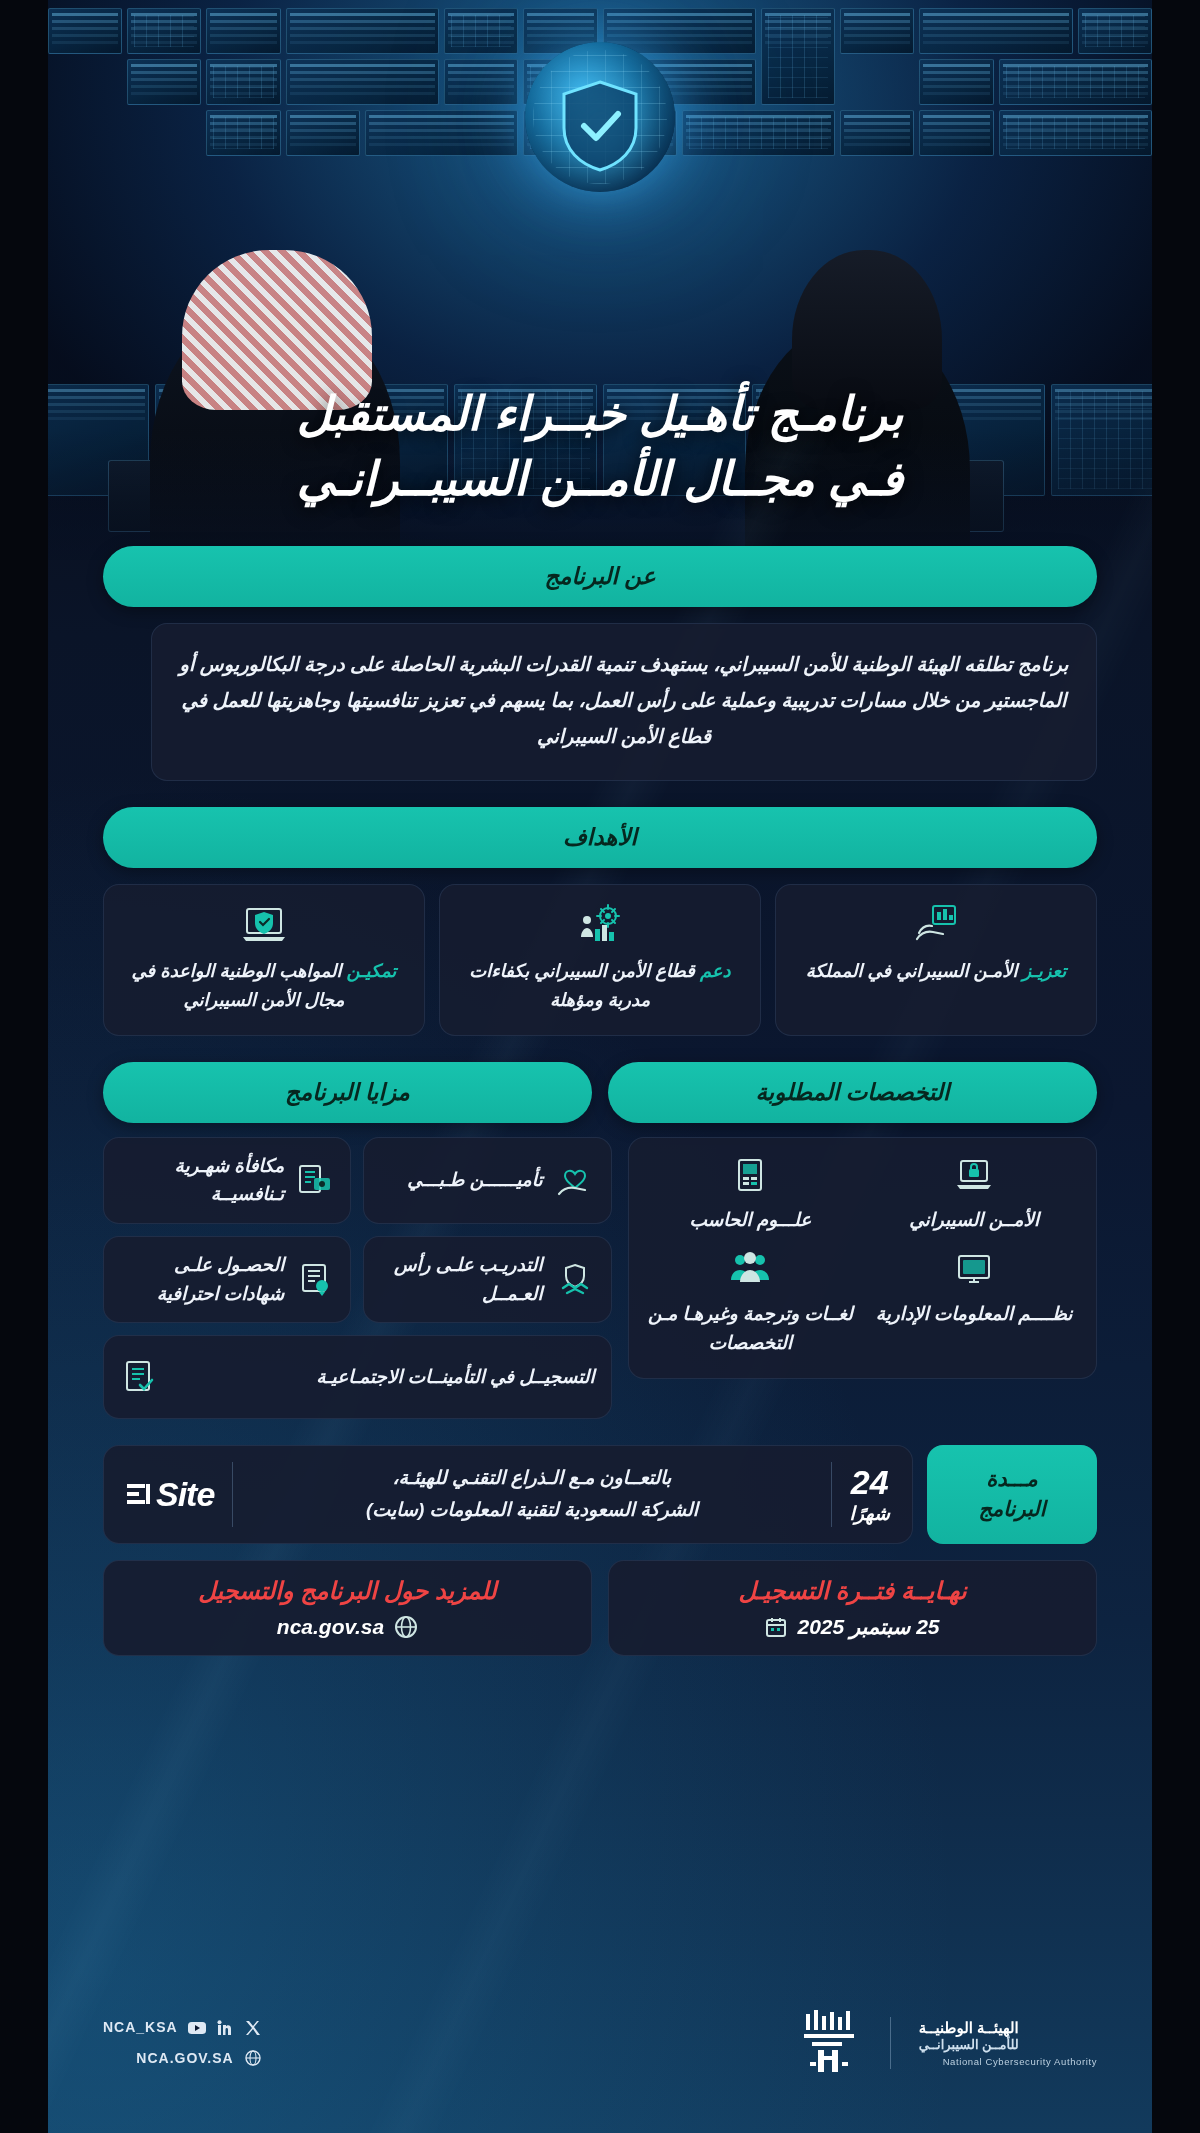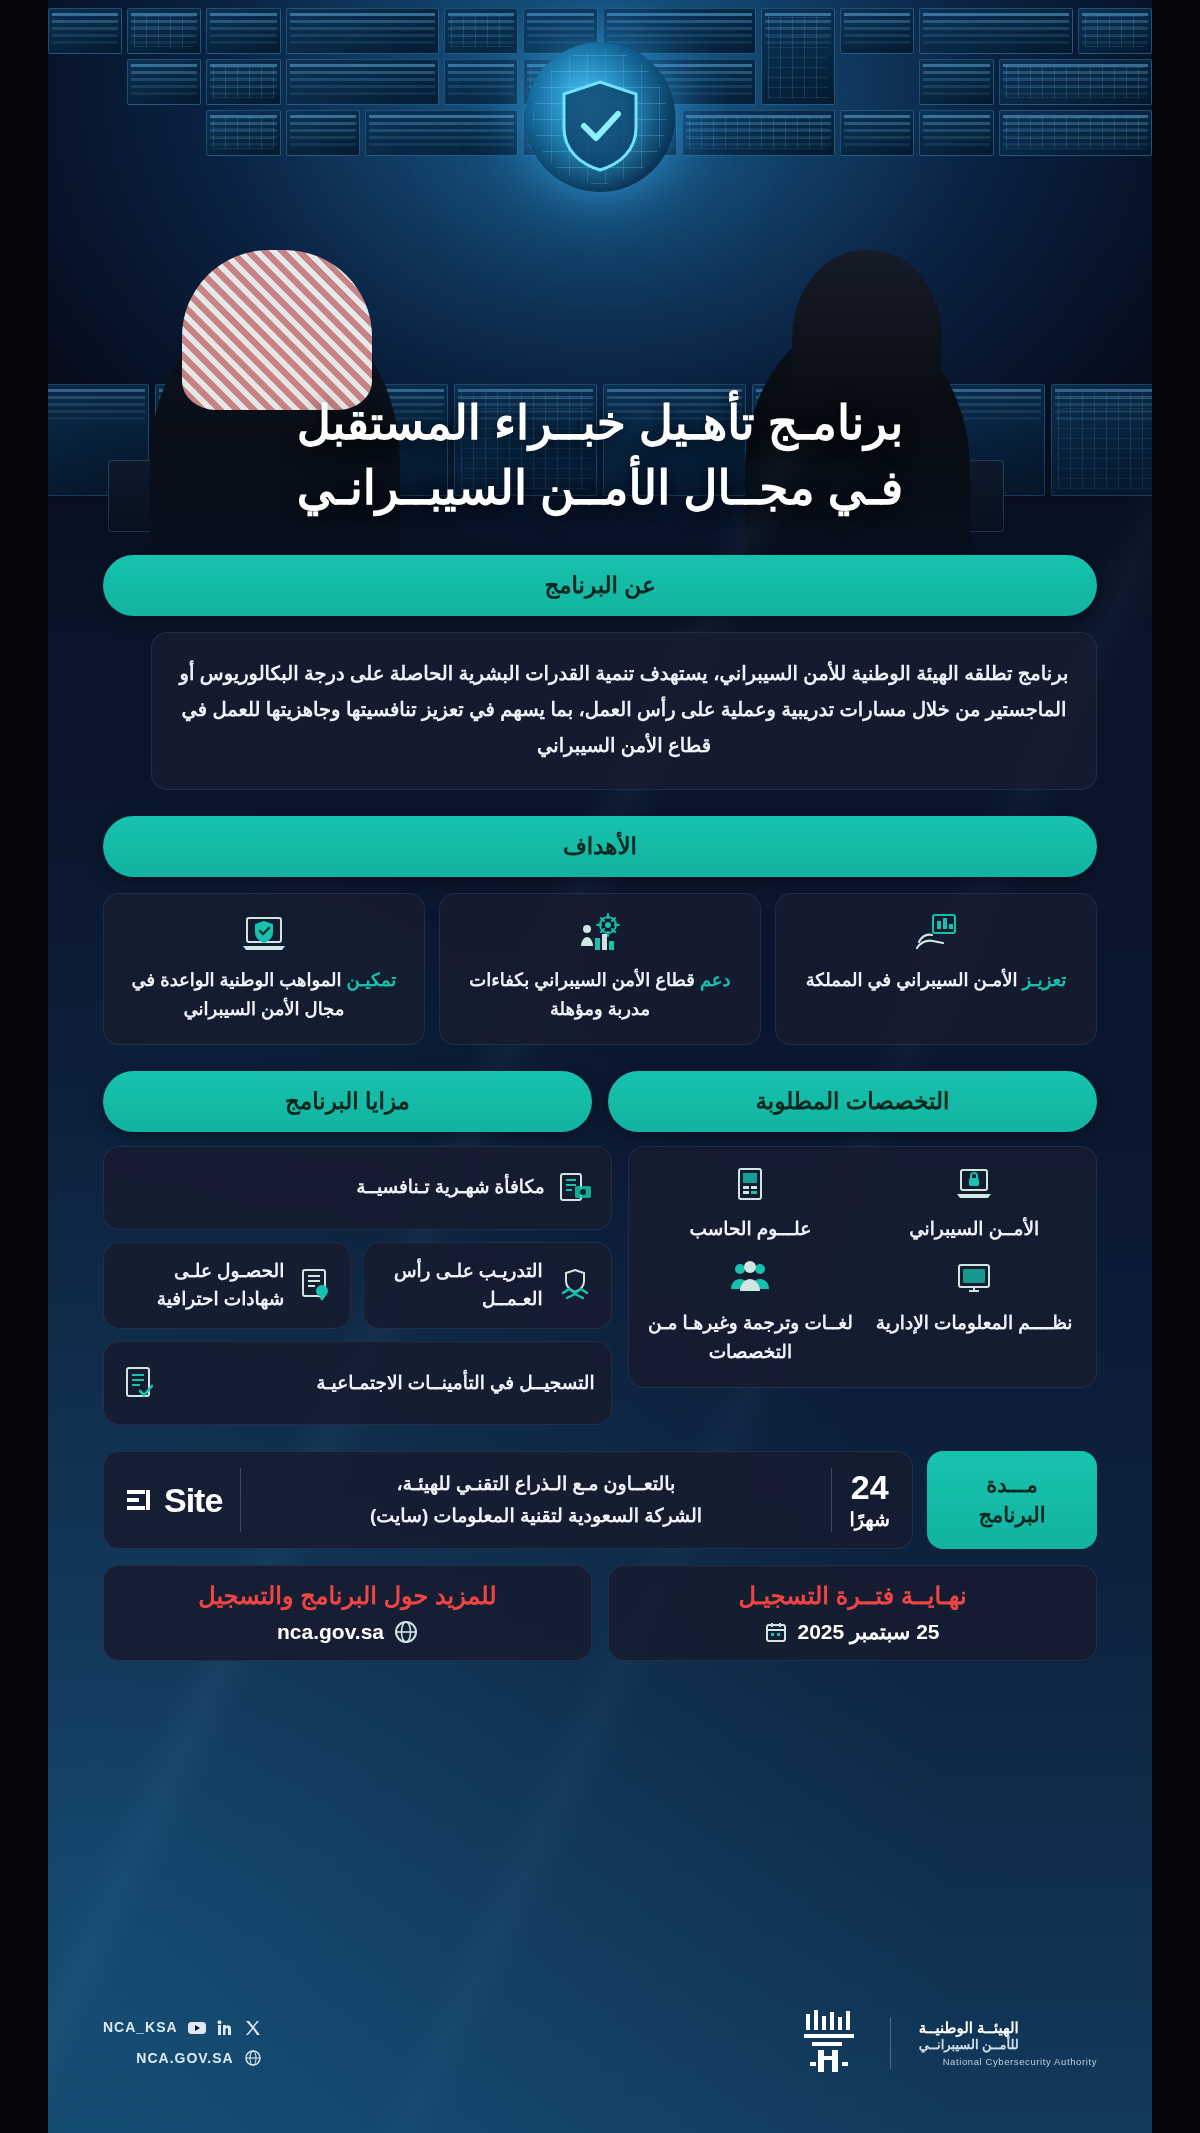--- a/index.html
+++ b/index.html
@@ -128,21 +128,21 @@
   .diag {
     position: absolute; inset: 0; overflow: hidden; opacity: .20;
     background:
       linear-gradient(115deg, transparent 38%, rgba(150,220,255,.22) 40%, transparent 42%),
       linear-gradient(115deg, transparent 58%, rgba(150,220,255,.16) 60%, transparent 62%);
   }
 
   
   .content {
     position: absolute; left: 48px; right: 48px; top: 0; bottom: 0;
-    z-index: 20; padding: 9px 55px;
+    z-index: 20; padding: 0 55px; font-style: italic;
   }
 
   h1.title {
     margin-top: 382px;
     color: #fff;
     font-size: 47px;
     font-weight: bold;
     text-align: center;
     line-height: 1.38;
     letter-spacing: 1px;
@@ -232,21 +232,21 @@
     border: 1px solid rgba(90,130,180,.18);
     border-radius: 16px;
     display: flex; align-items: center; gap: 18px;
     padding: 16px 22px;
   }
   .dur-num { text-align: center; color: #fff; font-weight: bold; line-height: 1.05; }
   .dur-num .n { font-size: 34px; }
   .dur-num .u { font-size: 19px; display: block; margin-top: 4px; }
   .dur-sep { width: 1px; align-self: stretch; background: rgba(140,180,220,.3); }
   .dur-text { flex: 1; color: #eef3fa; font-size: 19px; line-height: 1.7; text-align: center; font-weight: 600; }
-  .site-logo { display: flex; align-items: center; gap: 8px; color: #fff; }
+  .site-logo { display: flex; align-items: center; color: #fff; }
 
   
   .info { display: flex; gap: 16px; margin-top: 16px; }
   .info-card {
     flex: 1; padding: 16px 18px; text-align: center;
   }
   .info-card .lbl { color: #ef4444; font-size: 24px; font-weight: bold; letter-spacing: .5px; }
   .info-card .val {
     margin-top: 10px; color: #fff; font-size: 21px; font-weight: bold;
     display: flex; align-items: center; justify-content: center; gap: 10px;
@@ -452,20 +452,27 @@
             </div>
 
           </div>
         </div>
       </div>
 
       <div class="col-right">
         <div class="benefit-grid">
 
           <div class="benefit-row">
+            <div class="panel benefit">
+              <svg class="ic" width="40" height="36" viewBox="0 0 40 36">
+                <path d="M20 12 c-3-5-10-4-10 2 c0 5 7 9 10 12 c3-3 10-7 10-12 c0-6-7-7-10-2 Z" fill="none" stroke="#16c2ad" stroke-width="2"></path>
+                <path d="M4 32 c4-5 10-7 16-6 l10 2" fill="none" stroke="#cfe6e3" stroke-width="2.2" stroke-linecap="round"></path>
+              </svg>
+              <p>تأميــــــن طـبـــي</p>
+            </div>
             <div class="panel benefit">
               <svg class="ic" width="38" height="36" viewBox="0 0 38 36">
                 <rect x="4" y="4" width="20" height="26" rx="2" fill="none" stroke="#cfe6e3" stroke-width="2"></rect>
                 <path d="M9 10 h10 M9 15 h10 M9 20 h6" stroke="#16c2ad" stroke-width="2"></path>
                 <rect x="18" y="16" width="16" height="12" rx="2" fill="#16c2ad" opacity=".85"></rect>
                 <circle cx="26" cy="22" r="3" fill="#0b2b28"></circle>
               </svg>
               <p>مكافأة شهـرية تـنافسيــة</p>
             </div>
           </div>

